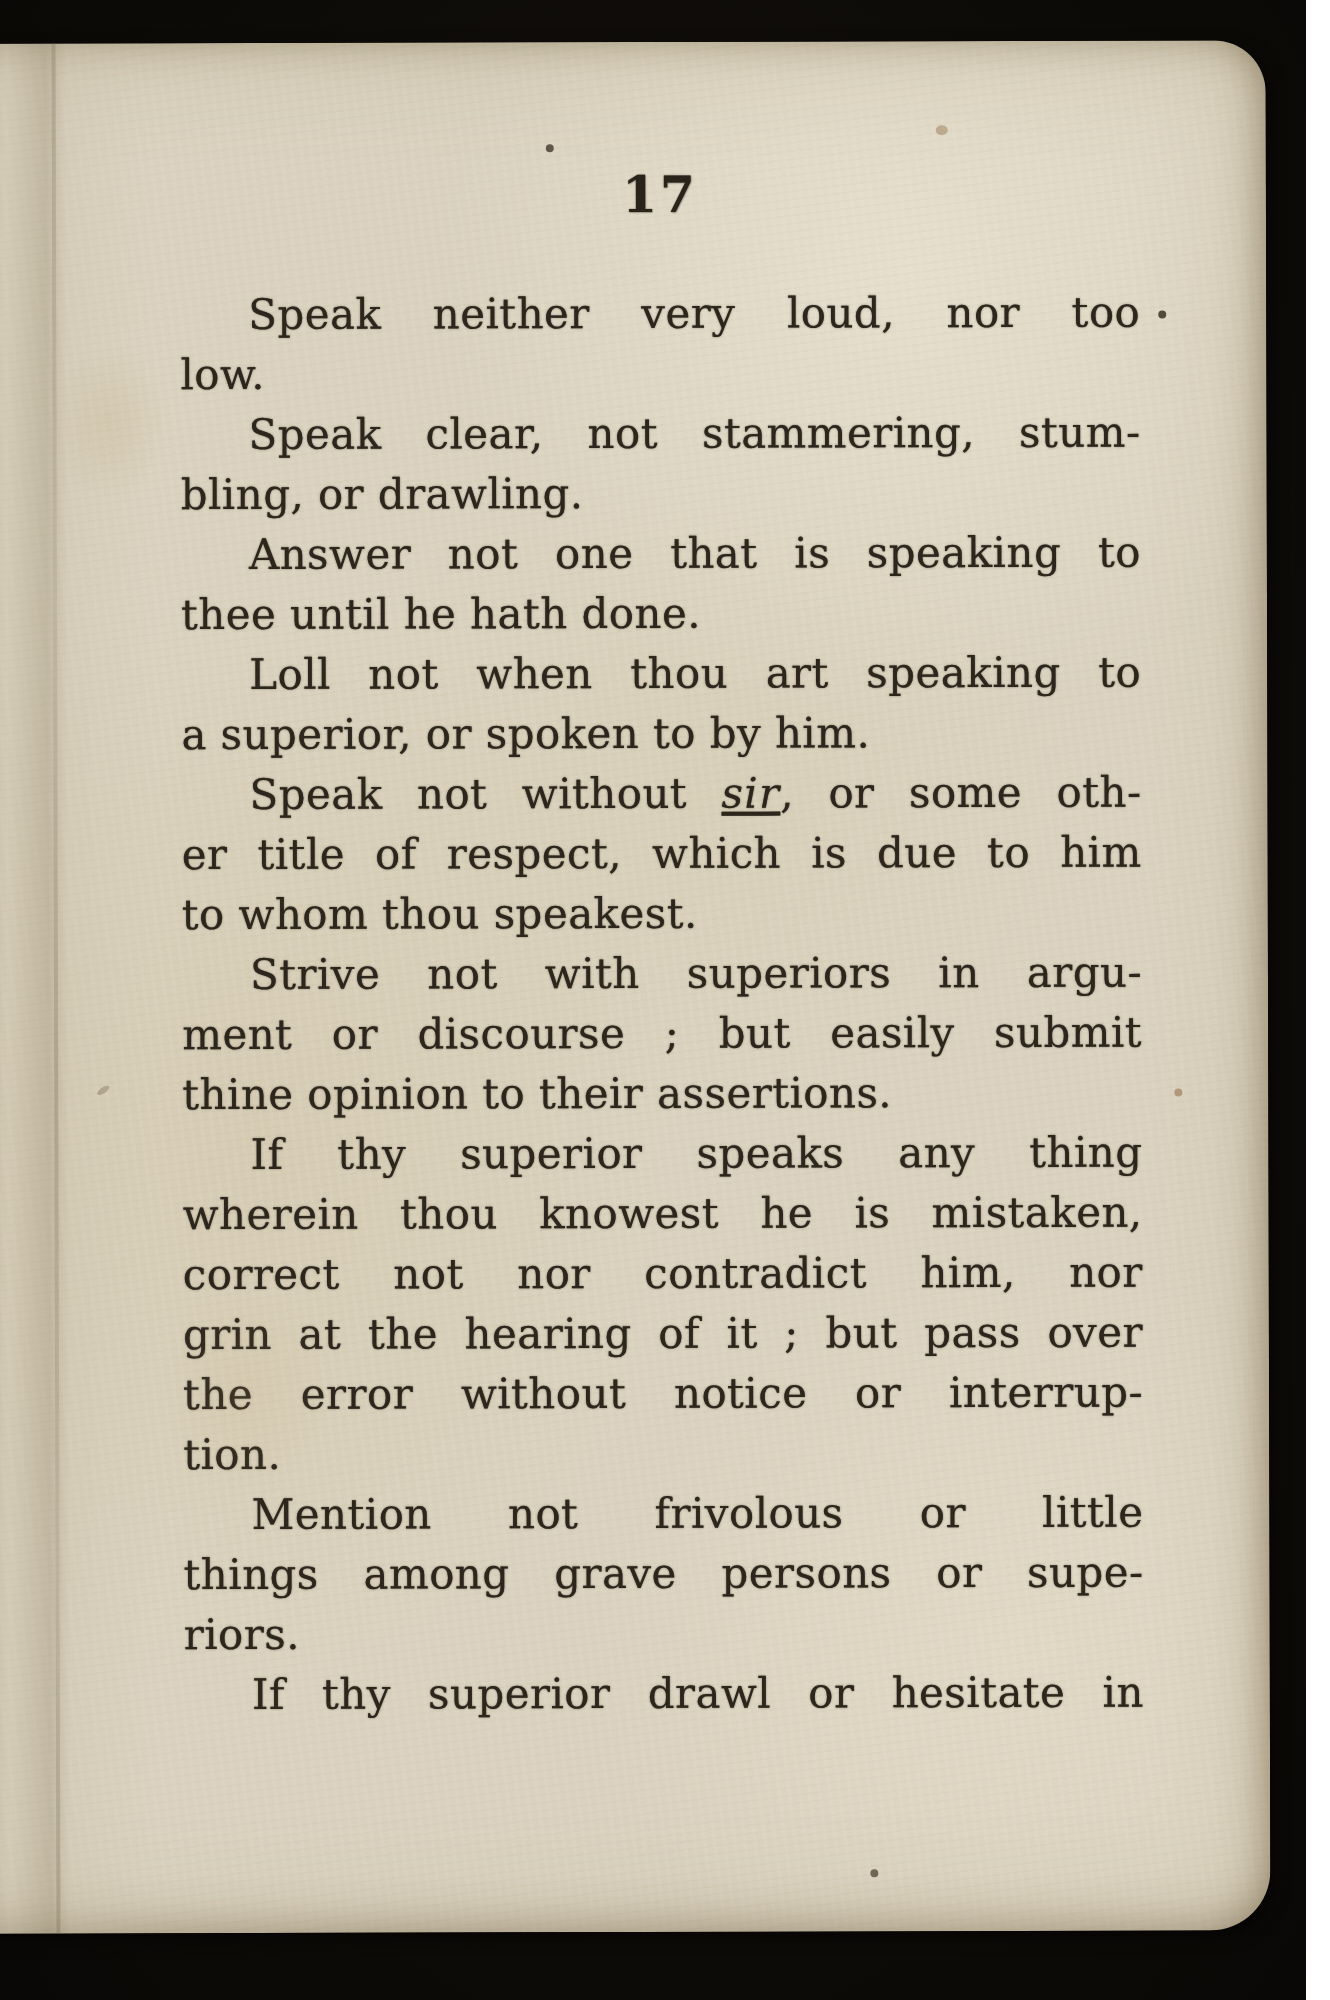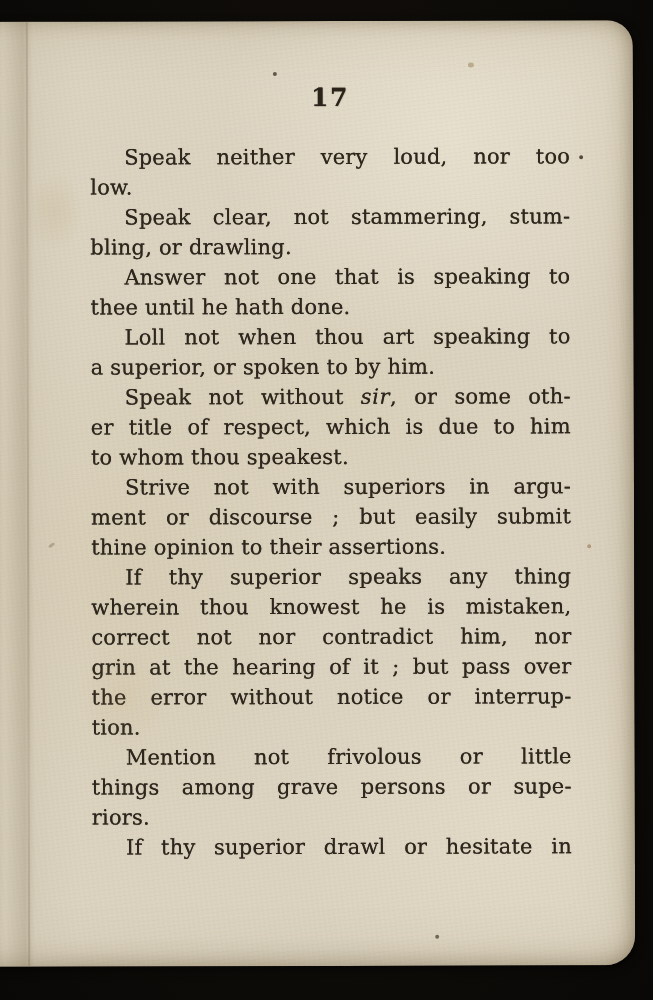--- a/index.html
+++ b/index.html
@@ -98,21 +98,21 @@
     text-align: justify;
     text-align-last: justify;
     white-space: nowrap;
   }
   .line.lastline {
     text-align-last: left;
   }
   .para .line:first-child {
     text-indent: 34px;
   }
-  .line i { letter-spacing: 0.6px; }
+  .line i { letter-spacing: 0.6px; text-decoration: underline; }
 
   
   .speck {
     position: absolute;
     border-radius: 50%;
   }
   .speck-1 { left: 286px; top: 51px;  width: 4px; height: 4px; background: rgba(55,46,34,0.75); }
   .speck-2 { left: 481px; top: 42px;  width: 6px; height: 5px; background: rgba(146,116,74,0.45); }
   .speck-3 { left: 592px; top: 135px; width: 4px; height: 4px; background: rgba(50,40,28,0.80); }
   .speck-4 { left: 446px; top: 914px; width: 4px; height: 4px; background: rgba(55,46,34,0.65); }

